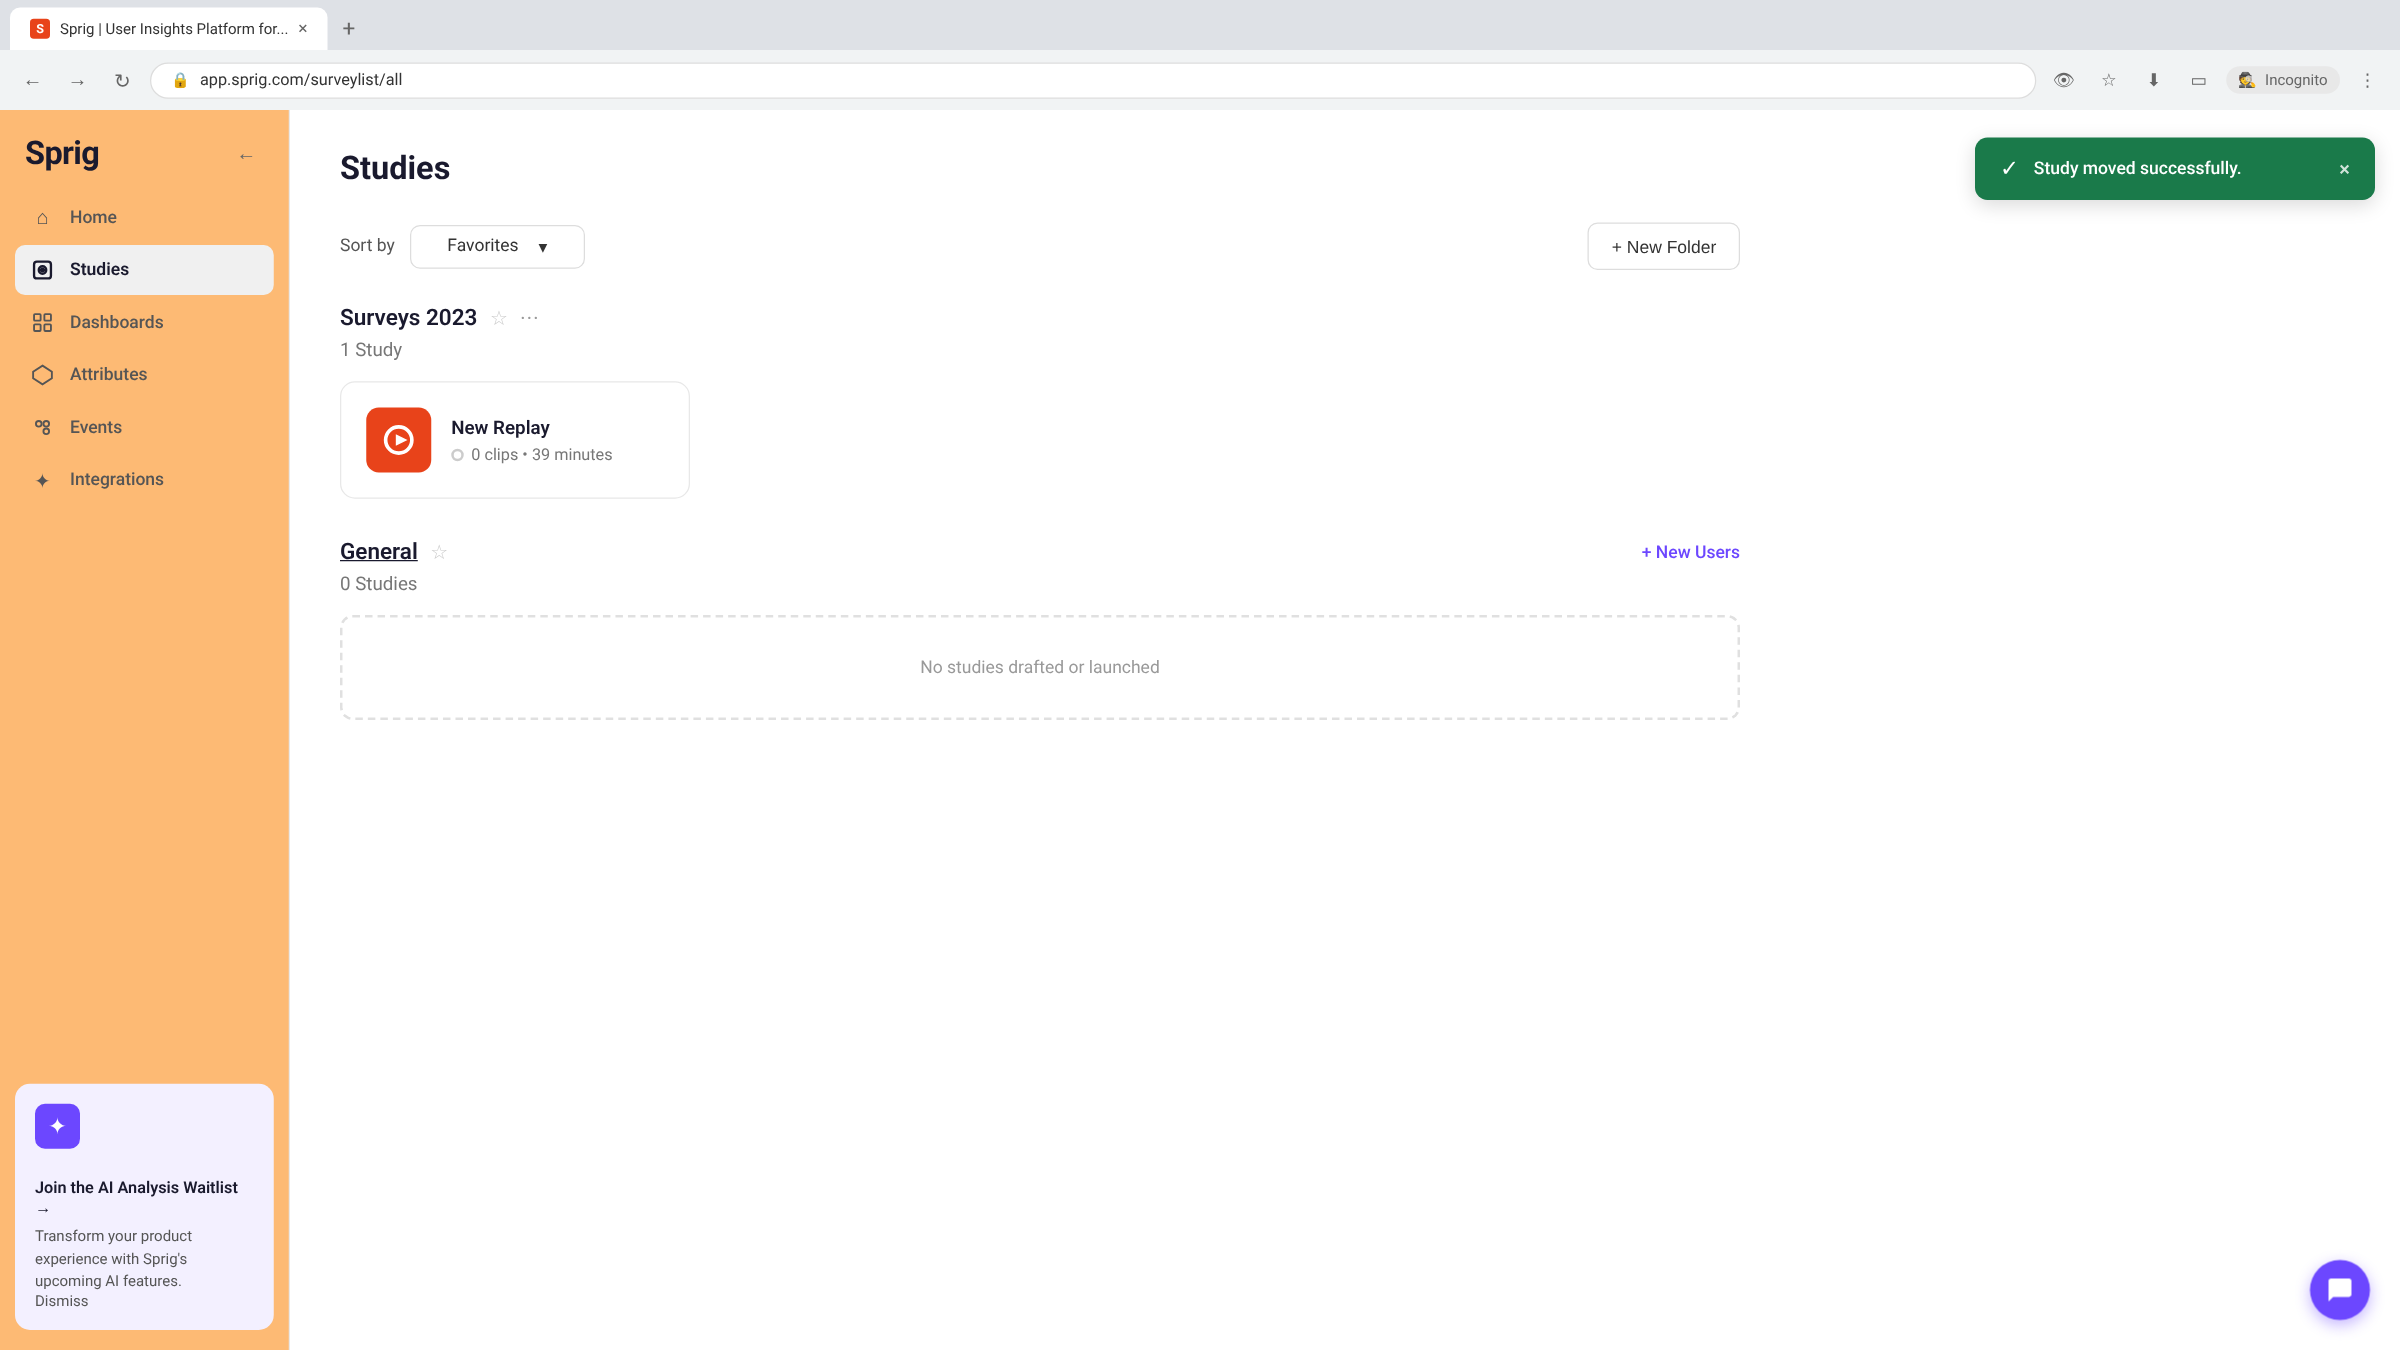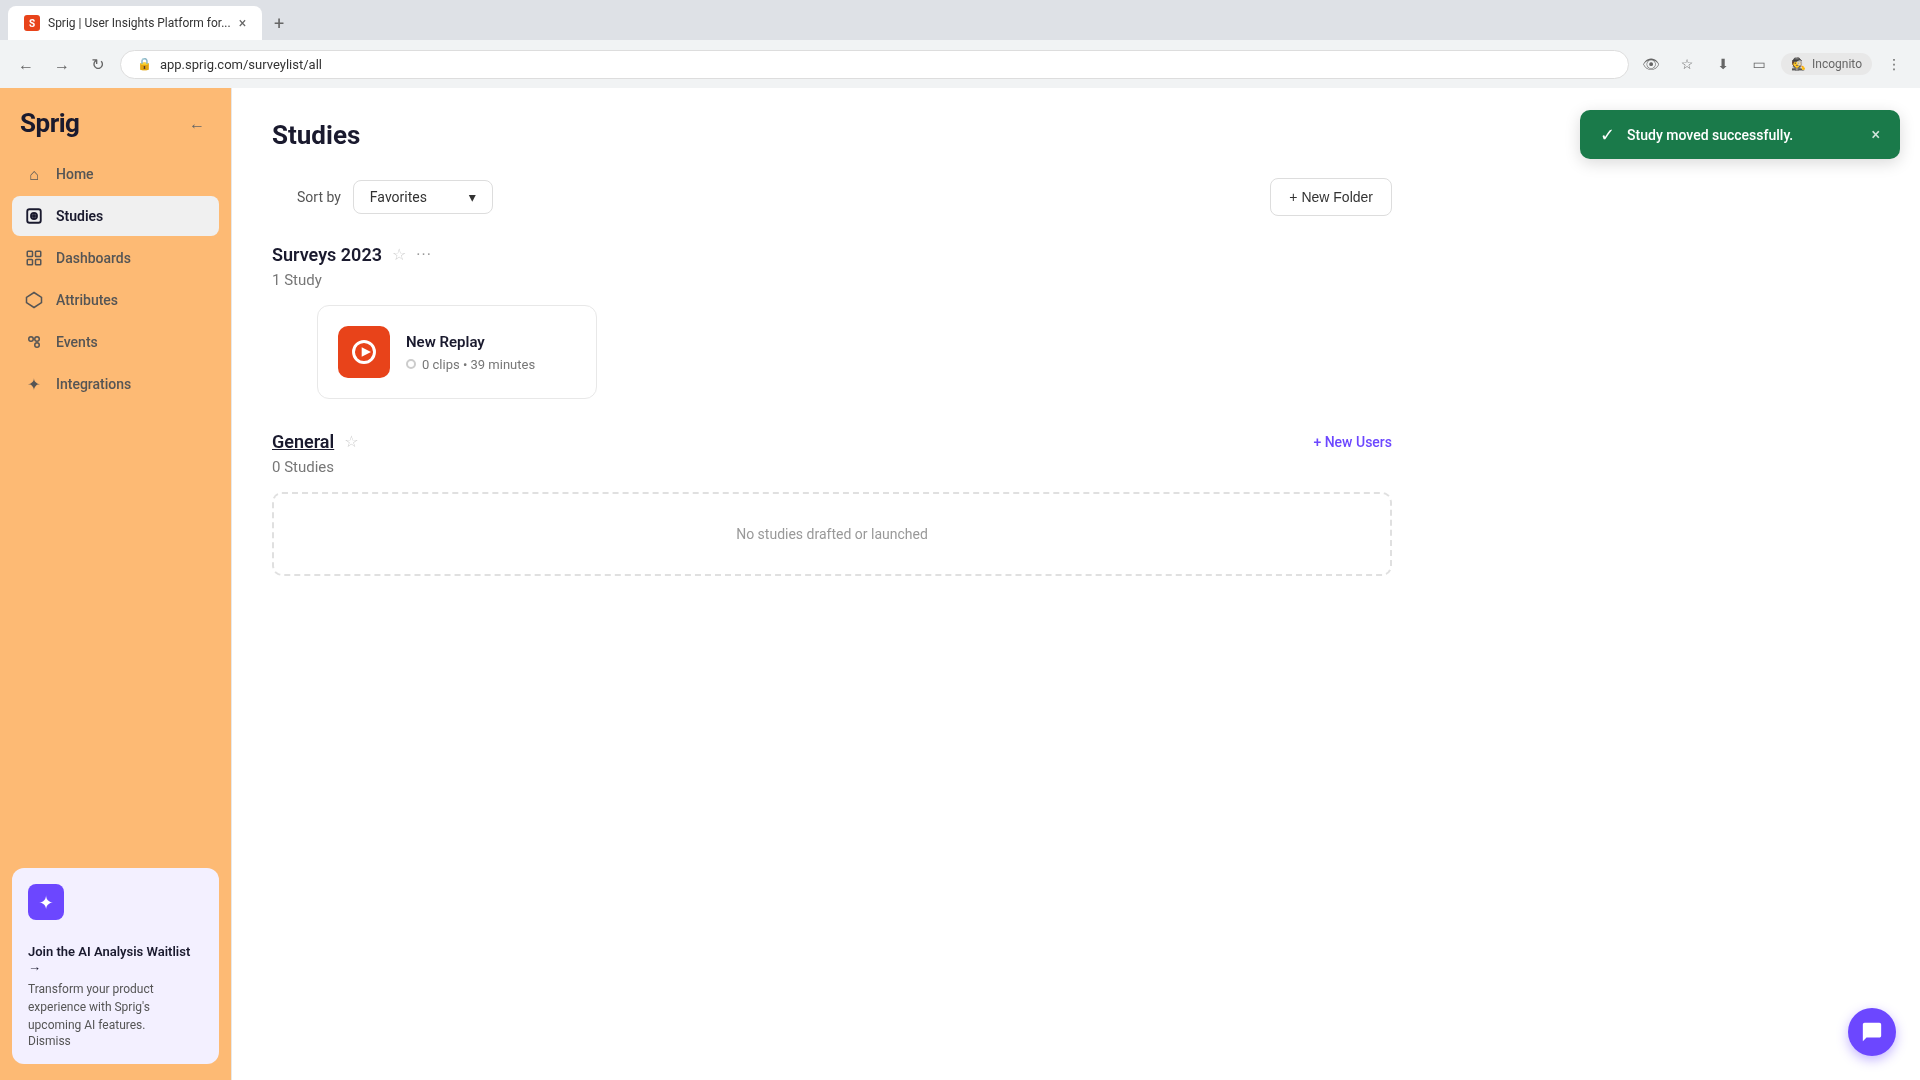--- a/index.html
+++ b/index.html
@@ -45,39 +45,39 @@
 
     
     .main-content { flex: 1; background: #fff; overflow-y: auto; position: relative; }
     .content-inner { padding: 32px 40px; max-width: 1200px; }
 
     
     .page-title { font-size: 26px; font-weight: 700; color: #1a1a2e; margin-bottom: 28px; }
 
     
     .sort-bar { display: flex; align-items: center; justify-content: space-between; margin-bottom: 28px; }
-    .sort-left { display: flex; align-items: center; gap: 12px; margin-left: 25px; }
+    .sort-left { display: flex; align-items: center; gap: 12px; }
     .sort-label { font-size: 14px; color: #555; }
-    .sort-dropdown { display: flex; align-items: center; gap: 8px; border: 1px solid #ddd; border-radius: 8px; padding: 8px 16px; font-size: 14px; color: #333; background: white; cursor: pointer; min-width: 140px; justify-content: space-between; }
+    .sort-dropdown { display: flex; align-items: center; gap: 8px; border: 1px solid #ddd; border-radius: 8px; padding: 8px 29px; font-size: 14px; color: #333; background: white; cursor: pointer; min-width: 140px; justify-content: space-between; }
     .new-folder-btn { display: flex; align-items: center; gap: 6px; border: 1px solid #ddd; border-radius: 8px; padding: 10px 18px; font-size: 14px; color: #333; background: white; cursor: pointer; font-weight: 500; }
 
     
     .folder-section { margin-bottom: 32px; }
     .folder-header { display: flex; align-items: center; gap: 10px; margin-bottom: 6px; }
     .folder-name { font-size: 18px; font-weight: 600; color: #1a1a2e; }
     .folder-name.underlined { text-decoration: underline; }
     .folder-star { color: #ccc; font-size: 16px; cursor: pointer; }
     .folder-more { color: #999; font-size: 16px; cursor: pointer; letter-spacing: 1px; }
     .folder-count { font-size: 15px; color: #777; margin-bottom: 16px; }
     .folder-actions { margin-left: auto; display: flex; align-items: center; gap: 12px; }
     .new-study-btn { color: #6c47ff; font-size: 14px; font-weight: 500; cursor: pointer; }
 
     
     .studies-grid { display: flex; flex-wrap: wrap; gap: 16px; }
-    .study-card { background: white; border: 1px solid #e8e8e8; border-radius: 12px; padding: 20px; display: flex; align-items: center; gap: 16px; min-width: 280px; max-width: 340px; cursor: pointer; margin-left: 45px; }
+    .study-card { background: white; border: 1px solid #e8e8e8; border-radius: 12px; padding: 20px; display: flex; align-items: center; gap: 16px; min-width: 280px; max-width: 340px; cursor: pointer; }
     .study-icon { width: 52px; height: 52px; background: #e8431a; border-radius: 10px; display: flex; align-items: center; justify-content: center; flex-shrink: 0; }
     .study-icon svg { color: white; }
     .study-info { flex: 1; }
     .study-name { font-size: 15px; font-weight: 600; color: #1a1a2e; margin-bottom: 6px; }
     .study-meta { display: flex; align-items: center; gap: 6px; font-size: 13px; color: #777; }
     .study-status-dot { width: 10px; height: 10px; border-radius: 50%; border: 2px solid #ccc; background: transparent; }
 
     
     .empty-state { border: 2px dashed #e0e0e0; border-radius: 10px; padding: 32px; text-align: center; color: #999; font-size: 14px; }
 

